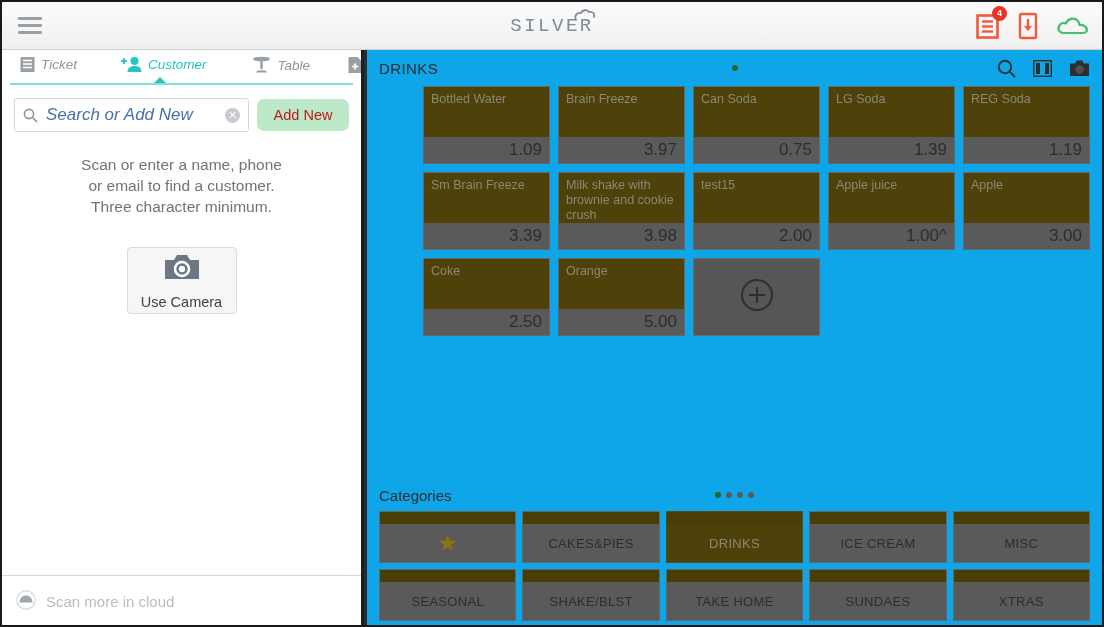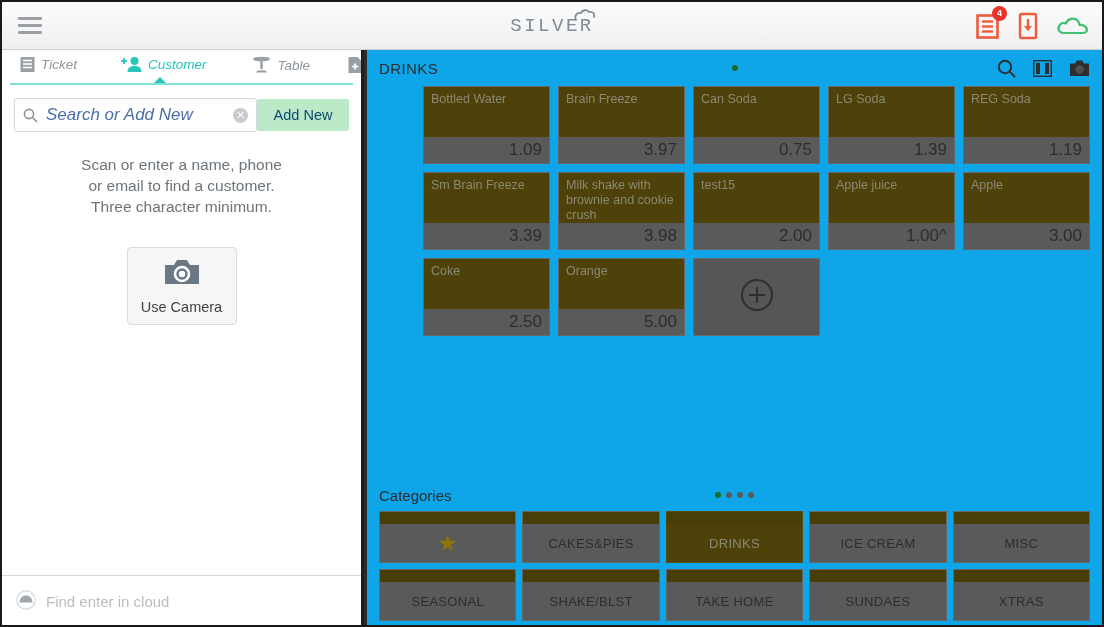--- a/index.html
+++ b/index.html
@@ -140,20 +140,21 @@
     top: 27px;
     width: 0; height: 0;
     border-left: 6px solid transparent;
     border-right: 6px solid transparent;
     border-bottom: 6px solid #26c6bb;
   }
 
   .searchrow {
     display: flex;
     align-items: center;
+    gap: 8px;
     padding: 14px 12px 0 12px;
   }
   .searchbox {
     flex: 1;
     height: 34px;
     border: 1px solid #d6d9dc;
     border-radius: 3px;
     display: flex;
     align-items: center;
     padding: 0 8px;
@@ -176,44 +177,44 @@
     font-size: 11px;
     line-height: 15px;
     text-align: center;
     cursor: pointer;
     flex: 0 0 auto;
     font-family: "Liberation Sans", sans-serif;
   }
   .addnew {
     width: 92px; height: 32px;
     background: #bce9c8;
-    color: #0c4a6e;
+    color: #b91c1c;
     border: none;
-    border-radius: 2px;
+    border-radius: 7px;
     font-size: 14.5px;
     font-family: "Liberation Sans", sans-serif;
     cursor: pointer;
   }
 
   .hinttext {
     margin-top: 22px;
     text-align: center;
     font-size: 15.5px;
     line-height: 21px;
     color: #6d7479;
     padding: 0 30px;
   }
 
   .camera-wrap {
     margin-top: 30px;
     display: flex;
     justify-content: center;
   }
   .camera-btn {
-    width: 110px; height: 78px;
+    width: 110px; height: 67px;
     background: #f6f6f6;
     border: 1px solid #d8dadc;
     border-radius: 4px;
     display: flex;
     flex-direction: column;
     align-items: center;
     justify-content: center;
     gap: 8px;
     cursor: pointer;
   }
@@ -504,21 +505,21 @@
       </div>
     </div>
 
     <div class="cloudrow">
       <span>
         <svg width="20" height="20" viewBox="0 0 20 20">
           <circle cx="10" cy="10" r="9.2" fill="none" stroke="#d9dcde" stroke-width="1.4"></circle>
           <path d="M3.5 12.5 C3.5 8 7 5.5 10 5.5 C13 5.5 16.5 8 16.5 12.5 Z" fill="#9fa6ab"></path>
         </svg>
       </span>
-      <span class="lbl">Find enter in cloud</span>
+      <span class="lbl">Scan more in cloud</span>
     </div>
 
   </div>
 
   <div class="rightpanel">
 
     <div class="catbar">
       <span class="title">DRINKS</span>
 
       <div class="dots">

